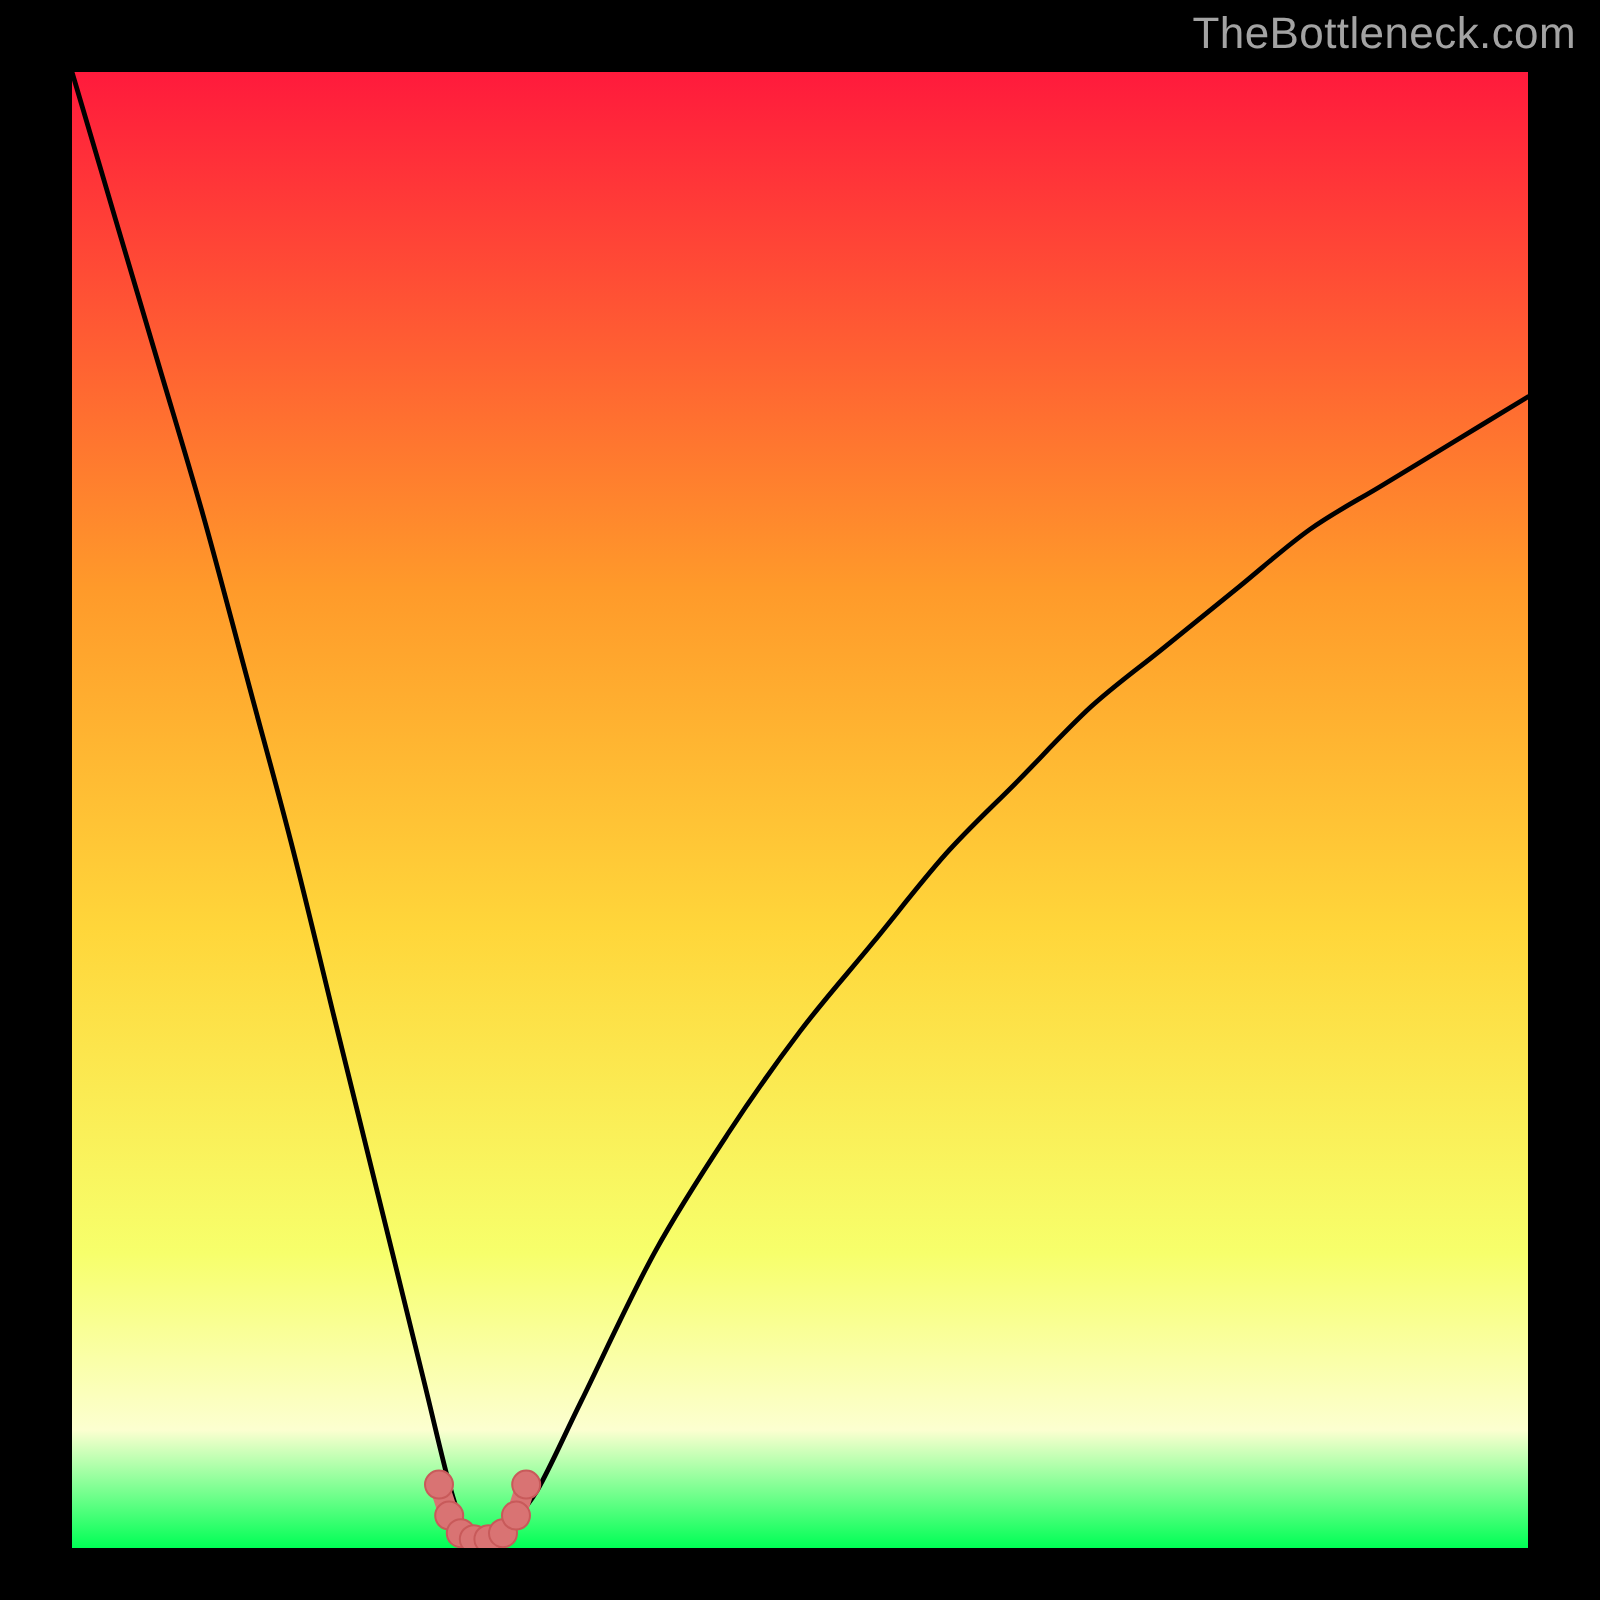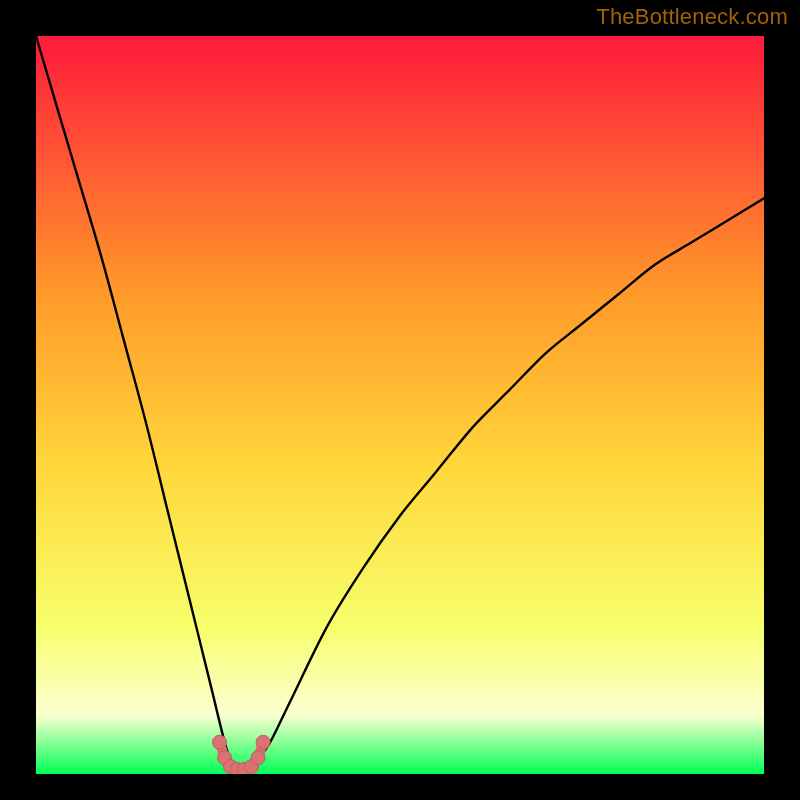--- a/index.html
+++ b/index.html
@@ -14,21 +14,21 @@
   .frame {
     position: relative;
     width: 800px;
     height: 800px;
     background: #000;
   }
   .watermark {
     position: absolute;
     top: 4px;
     right: 12px;
-    color: #a16207;
+    color: #a3a3a3;
     font-size: 22px;
     font-weight: 400;
     letter-spacing: 0.2px;
     z-index: 10;
   }
   .plot-wrap {
     position: absolute;
     left: 36px;
     top: 36px;
     width: 728px;

